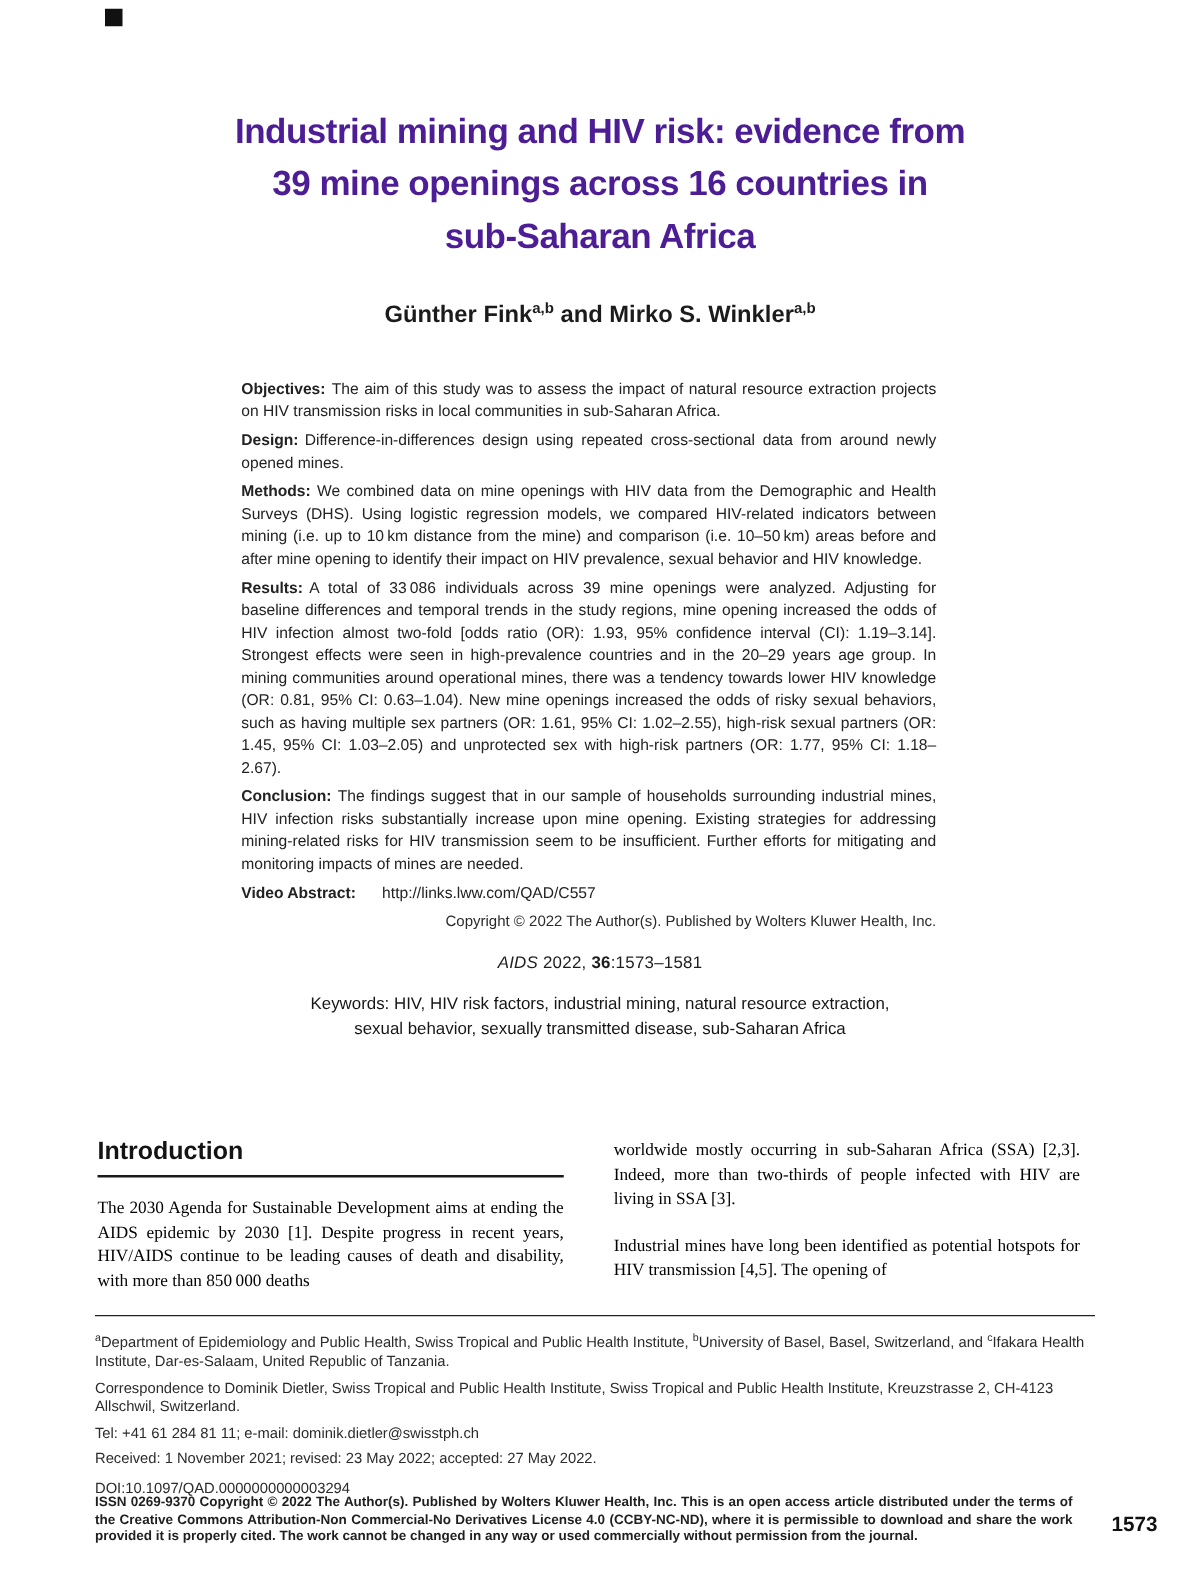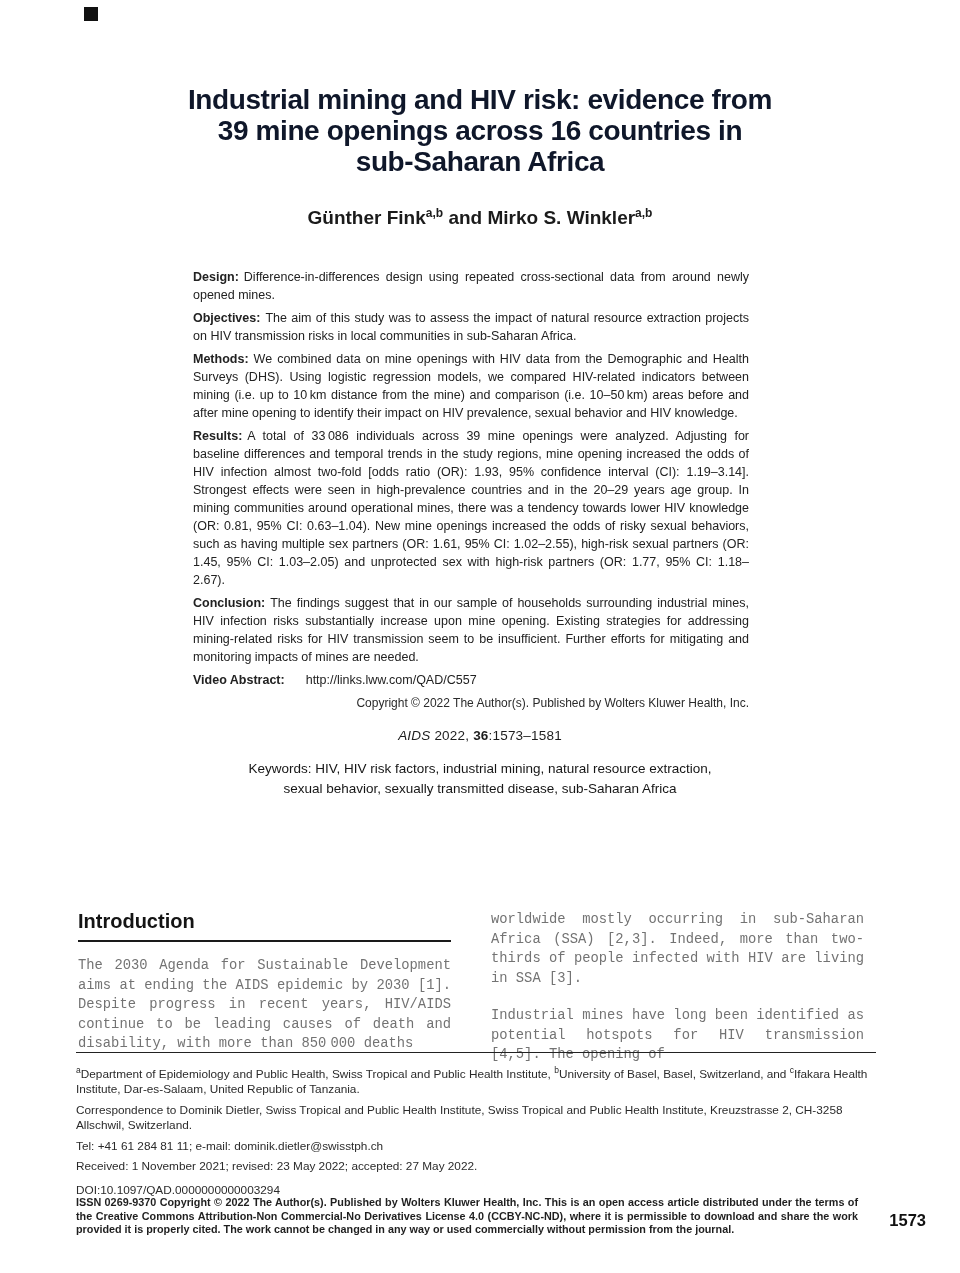--- a/index.html
+++ b/index.html
@@ -18,23 +18,23 @@
     left: 84px; top: 7px;
     width: 14px; height: 14px;
     background: #111;
   }
   .title {
     padding-top: 84px;
     text-align: center;
     font-family: "Liberation Sans", sans-serif;
     font-weight: 700;
     font-size: 28px;
-    line-height: 31px;
+    line-height: 42px;
     letter-spacing: -0.4px;
-    color: #0f172a;
+    color: #4c1d95;
     white-space: pre-line;
   }
   .authors {
     margin-top: 16px;
     text-align: center;
     font-weight: 700;
     font-size: 19px;
     line-height: 41px;
     color: #1b1b1b;
   }
@@ -78,25 +78,25 @@
   .section-heading {
     font-family: "Liberation Sans", sans-serif;
     font-weight: 700;
     font-size: 20px;
     color: #141414;
     padding-bottom: 7px;
     border-bottom: 2.5px solid #1a1a1a;
     margin-bottom: 14px;
   }
   .body-text {
-    font-family: Liberation Mono, monospace;
+    font-family: Liberation Serif, serif;
     font-size: 13.8px;
     line-height: 19.5px;
     text-align: justify;
-    color: #737373;
+    color: #000000;
   }
   .col .body-text + .body-text { margin-top: 18px; }
   .footnote-area {
     position: absolute;
     top: 1052px; left: 76px;
     width: 800px;
   }
   .footnote-rule {
     border: none;
     border-top: 1.5px solid #222;
@@ -139,22 +139,22 @@
 
   <h1 class="title">Industrial mining and HIV risk: evidence from
 39 mine openings across 16 countries in
 sub-Saharan Africa</h1>
 
   <div class="authors">
     <div>Günther Fink<sup>a,b</sup> and Mirko S. Winkler<sup>a,b</sup></div>
   </div>
 
   <div class="abstract">
+    <p><span class="lbl">Objectives:</span><span>The aim of this study was to assess the impact of natural resource extraction projects on HIV transmission risks in local communities in sub-Saharan Africa.</span></p>
     <p><span class="lbl">Design:</span><span>Difference-in-differences design using repeated cross-sectional data from around newly opened mines.</span></p>
-    <p><span class="lbl">Objectives:</span><span>The aim of this study was to assess the impact of natural resource extraction projects on HIV transmission risks in local communities in sub-Saharan Africa.</span></p>
     <p><span class="lbl">Methods:</span><span>We combined data on mine openings with HIV data from the Demographic and Health Surveys (DHS). Using logistic regression models, we compared HIV-related indicators between mining (i.e. up to 10 km distance from the mine) and comparison (i.e. 10–50 km) areas before and after mine opening to identify their impact on HIV prevalence, sexual behavior and HIV knowledge.</span></p>
     <p><span class="lbl">Results:</span><span>A total of 33 086 individuals across 39 mine openings were analyzed. Adjusting for baseline differences and temporal trends in the study regions, mine opening increased the odds of HIV infection almost two-fold [odds ratio (OR): 1.93, 95% confidence interval (CI): 1.19–3.14]. Strongest effects were seen in high-prevalence countries and in the 20–29 years age group. In mining communities around operational mines, there was a tendency towards lower HIV knowledge (OR: 0.81, 95% CI: 0.63–1.04). New mine openings increased the odds of risky sexual behaviors, such as having multiple sex partners (OR: 1.61, 95% CI: 1.02–2.55), high-risk sexual partners (OR: 1.45, 95% CI: 1.03–2.05) and unprotected sex with high-risk partners (OR: 1.77, 95% CI: 1.18–2.67).</span></p>
     <p><span class="lbl">Conclusion:</span><span>The findings suggest that in our sample of households surrounding industrial mines, HIV infection risks substantially increase upon mine opening. Existing strategies for addressing mining-related risks for HIV transmission seem to be insufficient. Further efforts for mitigating and monitoring impacts of mines are needed.</span></p>
     <p class="video-line"><span class="lbl">Video Abstract:</span><a class="plain-link" href="#">http://links.lww.com/QAD/C557</a></p>
     <div class="copyright-line">Copyright © 2022 The Author(s). Published by Wolters Kluwer Health, Inc.</div>
   </div>
 
   <div class="citation"><i>AIDS</i> 2022, <b>36</b>:1573–1581</div>
 
   <div class="keywords">
@@ -170,21 +170,21 @@
     <div class="col">
       <p class="body-text">worldwide mostly occurring in sub-Saharan Africa (SSA) [2,3]. Indeed, more than two-thirds of people infected with HIV are living in SSA [3].</p>
       <p class="body-text">Industrial mines have long been identified as potential hotspots for HIV transmission [4,5]. The opening of</p>
     </div>
   </div>
 
   <div class="footnote-area">
     <hr class="footnote-rule">
     <div class="footnotes">
       <p><sup>a</sup>Department of Epidemiology and Public Health, Swiss Tropical and Public Health Institute, <sup>b</sup>University of Basel, Basel, Switzerland, and <sup>c</sup>Ifakara Health Institute, Dar-es-Salaam, United Republic of Tanzania.</p>
-      <p>Correspondence to Dominik Dietler, Swiss Tropical and Public Health Institute, Swiss Tropical and Public Health Institute, Kreuzstrasse 2, CH-3258 Allschwil, Switzerland.</p>
+      <p>Correspondence to Dominik Dietler, Swiss Tropical and Public Health Institute, Swiss Tropical and Public Health Institute, Kreuzstrasse 2, CH-4123 Allschwil, Switzerland.</p>
       <p>Tel: +41 61 284 81 11; e-mail: dominik.dietler@swisstph.ch</p>
       <p>Received: 1 November 2021; revised: 23 May 2022; accepted: 27 May 2022.</p>
       <p class="doi">DOI:10.1097/QAD.0000000000003294</p>
     </div>
   </div>
 
   <div class="license-block">ISSN 0269-9370 Copyright © 2022 The Author(s). Published by Wolters Kluwer Health, Inc. This is an open access article distributed under the terms of the Creative Commons Attribution-Non Commercial-No Derivatives License 4.0 (CCBY-NC-ND), where it is permissible to download and share the work provided it is properly cited. The work cannot be changed in any way or used commercially without permission from the journal.</div>
 
   <div class="page-number">1573</div>
 

